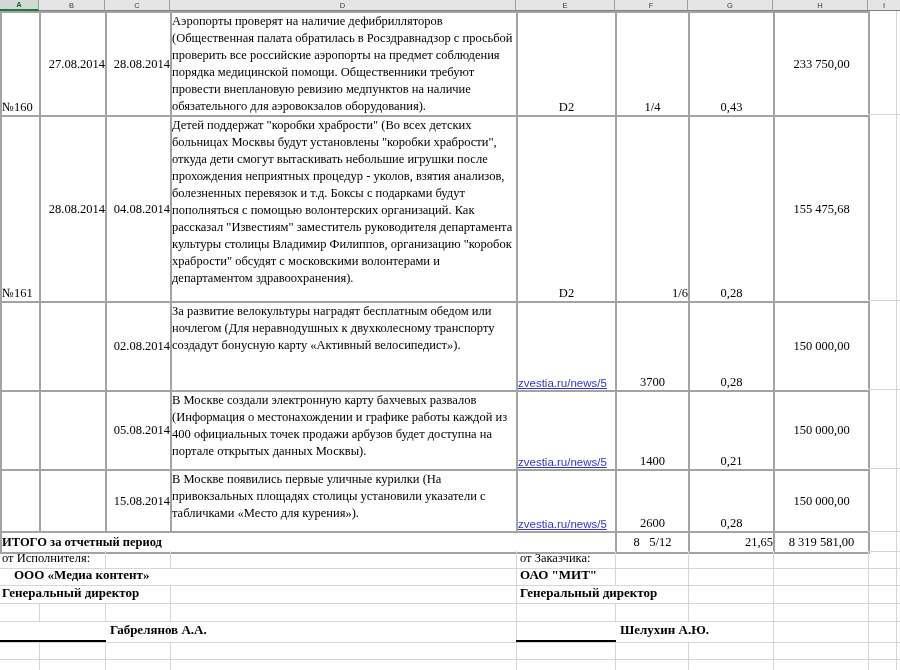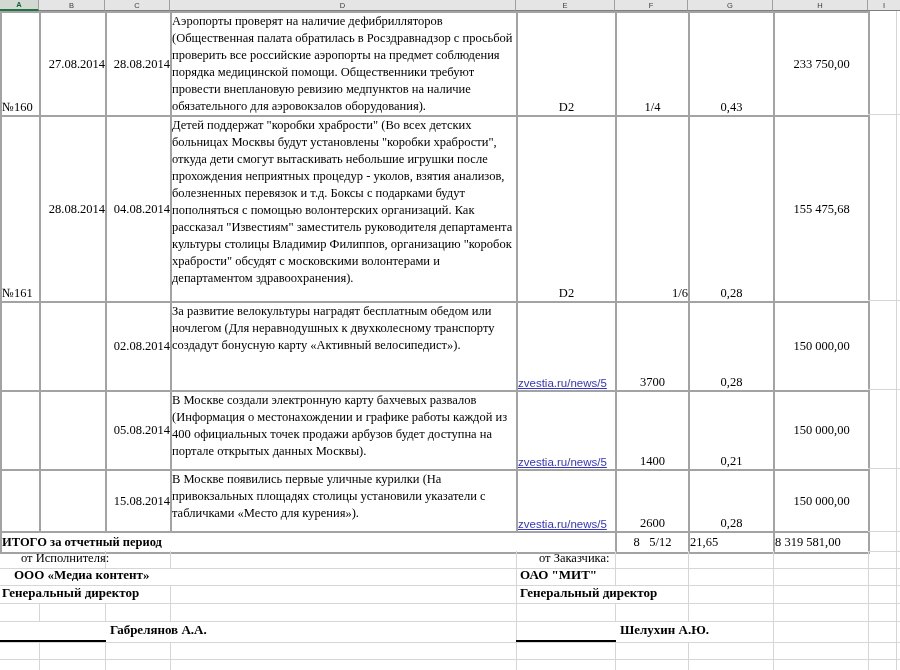--- a/index.html
+++ b/index.html
@@ -27,27 +27,27 @@
   td.srclink a {
     display:block; font-family:"Liberation Sans", sans-serif; font-size:11.5px;
     color:#3333cc; text-decoration:underline; white-space:nowrap; overflow:hidden; padding-bottom:1px; cursor:pointer;
   }
   td.reach, td.rating { vertical-align:bottom; text-align:center; padding-bottom:4px; }
   td.reach.right { text-align:right; padding-right:6px; }
   td.amount { vertical-align:middle; text-align:center; }
   tr.total td { vertical-align:middle; }
   tr.total .tlabel { font-weight:bold; font-size:13px; text-align:left; padding-left:2px; }
   tr.total .treach { white-space:pre; text-align:center; }
-  tr.total .trating { text-align:left; }
-  tr.total .tamount { }
+  tr.total .trating { text-align:right; }
+  tr.total .tamount { text-align:center; }
   
   #bottom { position:absolute; top:551px; left:0; width:900px; }
   .brow { position:relative; width:900px; border-bottom:1px solid #d6d6d6; }
   .brow i { position:absolute; top:0; bottom:0; width:1px; background:#d6d6d6; }
-  .brow .txt  { position:absolute; bottom:2px; font-size:12.5px; white-space:nowrap;margin-left:19px; }
+  .brow .txt  { position:absolute; bottom:2px; font-size:12.5px; white-space:nowrap; }
   .brow .bold { position:absolute; bottom:2px; font-size:13px; font-weight:bold; white-space:nowrap; }
   .sigline { position:absolute; bottom:0; height:2px; background:#000; }
   
   .ivline { position:absolute; width:1px; background:#d6d6d6; }
   .ihline { position:absolute; height:1px; background:#d6d6d6; }
 </style>
 </head>
 <body>
 
 <div id="sheet">

